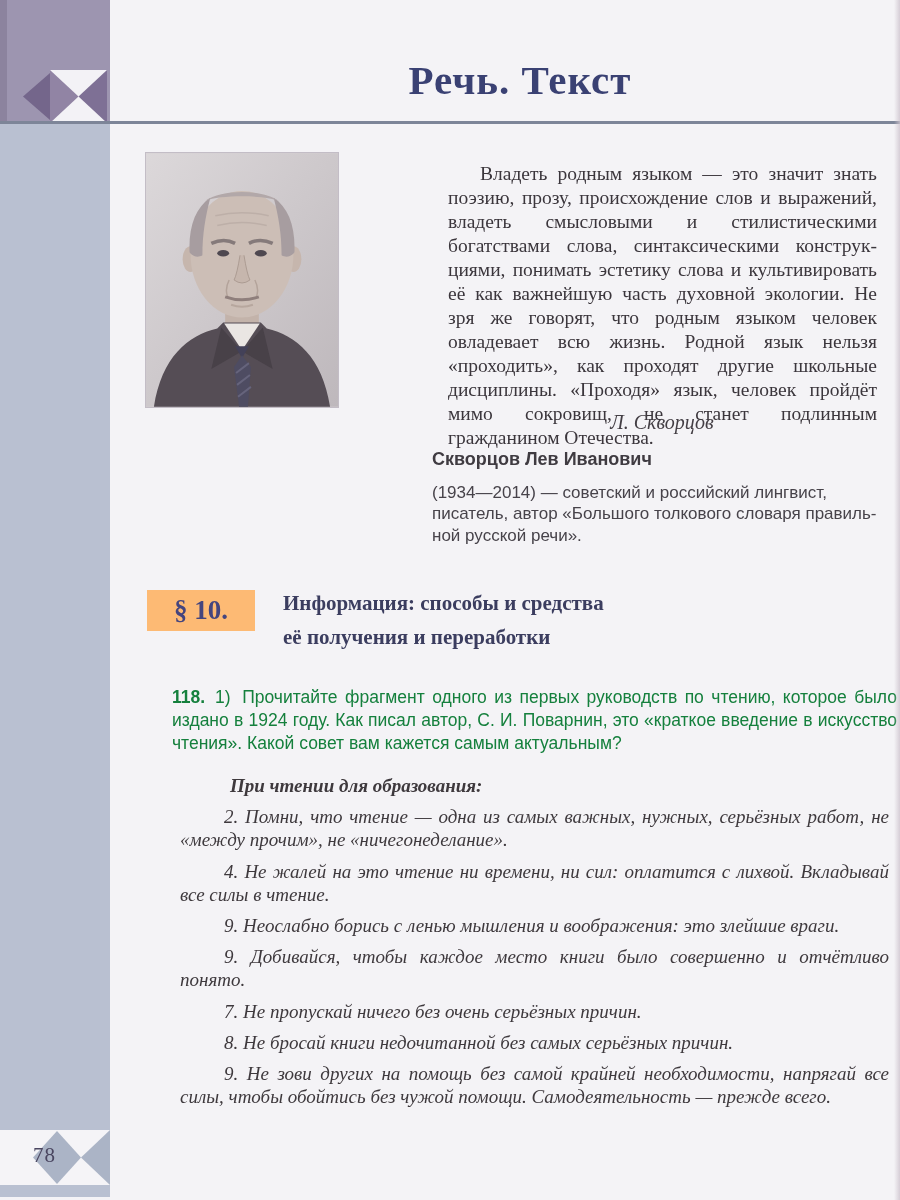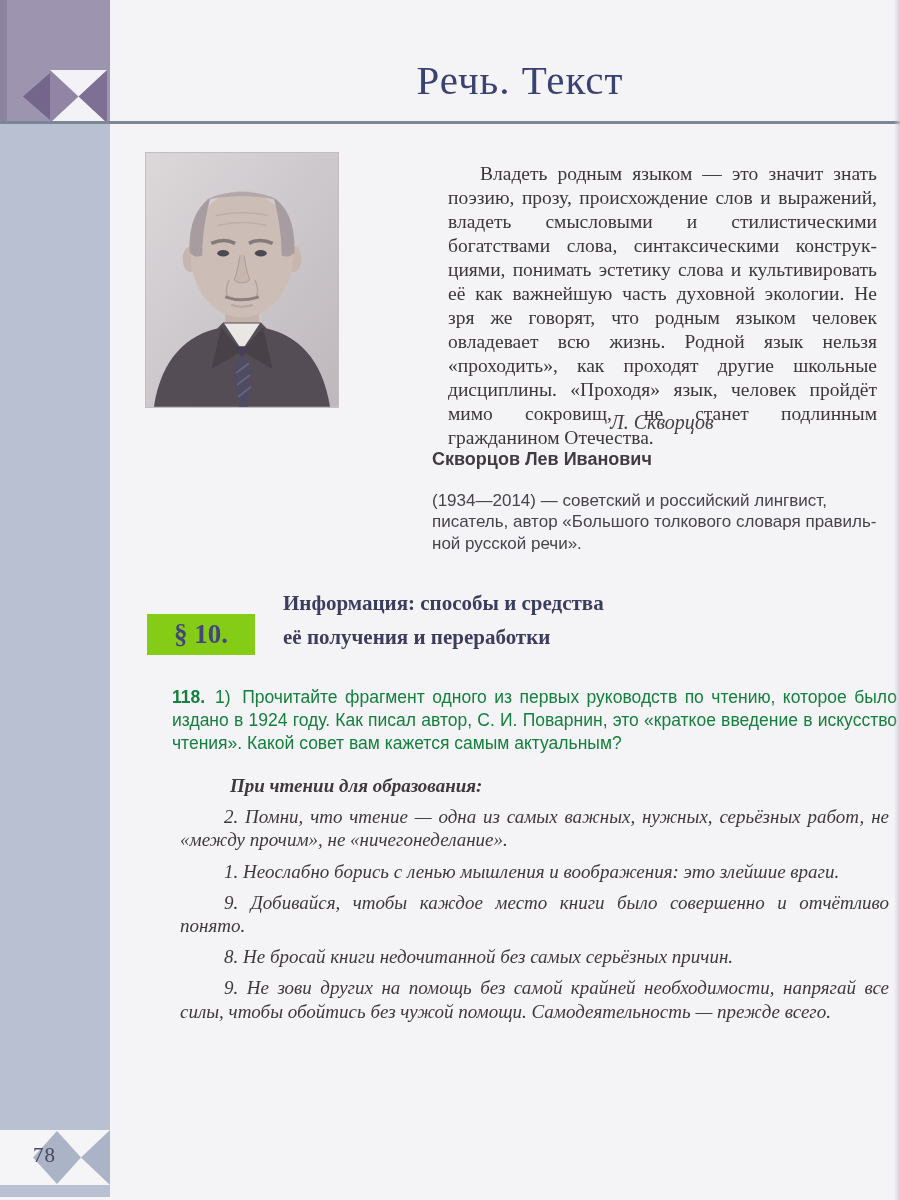--- a/index.html
+++ b/index.html
@@ -18,21 +18,21 @@
   .page-band{position:absolute;left:0;top:1130px;width:110px;height:55px;background:#f5f4f7;}
   .band-svg{position:absolute;left:0;top:0;width:110px;height:55px;}
   .page-number{
     position:absolute;left:33px;top:1143px;width:48px;text-align:left;
     font-size:21px;color:#4a4660;letter-spacing:1px;
   }
   
   .rule{position:absolute;left:0;top:121px;width:900px;height:3px;background:#7d8598;}
   .page-title{
     position:absolute;left:140px;top:56px;width:760px;text-align:center;
-    font-size:41px;font-weight:normal;color:#3a4173;letter-spacing:1px;
+    font-size:41px;font-weight:bold;color:#3a4173;letter-spacing:1px;
   }
   
   .photo{
     position:absolute;left:145px;top:152px;width:194px;height:256px;
     border:1px solid #c3bdc6;box-sizing:border-box;background:#d4cfd2;
   }
   .photo svg{display:block;width:100%;height:100%;}
   
   .quote{
     position:absolute;left:432px;top:146px;width:461px;
@@ -43,27 +43,27 @@
   .attribution{
     position:absolute;left:432px;top:411px;width:460px;text-align:center;
     font-style:italic;font-size:20px;color:#433e44;
   }
   
   .bio{
     position:absolute;left:432px;top:449px;width:462px;
     font-family:"Liberation Sans","DejaVu Sans",sans-serif;
     font-size:17px;line-height:21.5px;color:#47434a;
   }
-  .bio-name{font-weight:bold;font-size:18px;margin:0 0 19px 0;color:#3f3b41;}
+  .bio-name{font-weight:bold;font-size:18px;margin:0 0 11px 0;color:#3f3b41;}
   .bio-text{margin:0;hyphens:manual;}
   
   .section-box{
     position:absolute;left:147px;top:590px;width:108px;height:41px;
-    background:#84cc16;text-align:center;line-height:41px;
-    font-size:27px;font-weight:bold;color:#45457e;margin-top:24px;
+    background:#fdba74;text-align:center;line-height:41px;
+    font-size:27px;font-weight:bold;color:#45457e;
   }
   .section-title{
     position:absolute;left:283px;top:586px;width:580px;
     font-size:21px;line-height:34px;font-weight:bold;color:#3b3d5f;
   }
   
   .exercise{
     position:absolute;left:172px;top:686px;width:725px;
     font-family:"Liberation Sans","DejaVu Sans",sans-serif;
     font-size:17.5px;line-height:23px;text-align:justify;color:#15803d;
@@ -169,22 +169,24 @@
 <div class="exercise">
   <p>
     <span class="ex-num">118.</span><span class="ex-part">1)</span>
     <span>Прочитайте фрагмент одного из первых руководств по чтению, которое было издано в 1924 году. Как писал автор, С. И. Поварнин, это «краткое введение в искусство чтения». Какой совет вам кажется самым актуальным?</span>
   </p>
 </div>
 
 <div class="rules">
   <p class="intro">При чтении для образования:</p>
   <p>2. Помни, что чтение — одна из самых важных, нужных, серь­ёзных работ, не «между прочим», не «ничегонеделание».</p>
-  <p>1. Неослабно борись с ленью мышления и воображения: это злейшие враги.</p>
+  <p>4. Не жалей на это чтение ни времени, ни сил: оплатится с лих­вой. Вкладывай все силы в чтение.</p>
+  <p>9. Неослабно борись с ленью мышления и воображения: это злейшие враги.</p>
   <p>9. Добивайся, чтобы каждое место книги было совершенно и от­чётливо понято.</p>
+  <p>7. Не пропускай ничего без очень серьёзных причин.</p>
   <p>8. Не бросай книги недочитанной без самых серьёзных причин.</p>
   <p>9. Не зови других на помощь без самой крайней необходимости, напрягай все силы, чтобы обойтись без чужой помощи. Самодеятель­ность — прежде всего.</p>
 </div>
 
 <div class="page-band">
   <svg class="band-svg" viewBox="0 0 110 55" xmlns="http://www.w3.org/2000/svg">
     <polygon points="57,1 81,27.5 57,54 33,27.5" fill="#abb4c6"></polygon>
     <polygon points="81,27.5 110,0 110,55" fill="#abb4c6"></polygon>
   </svg>
 </div>

